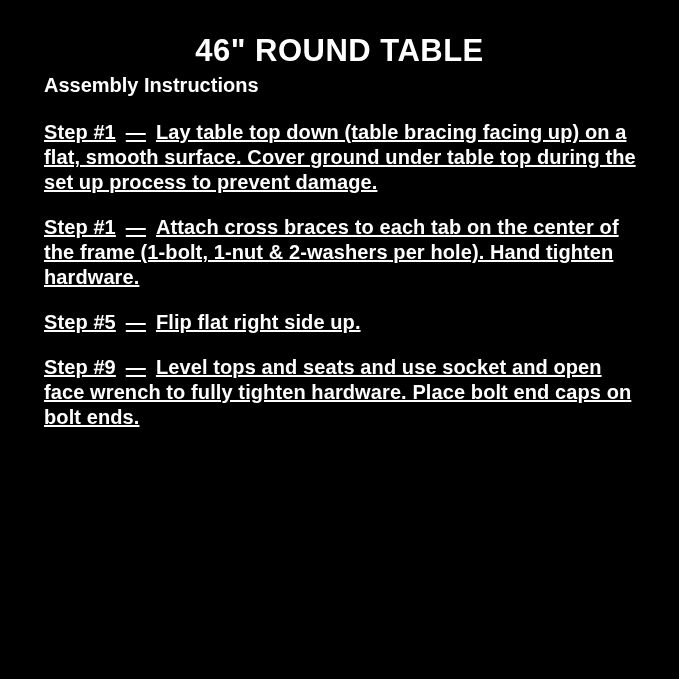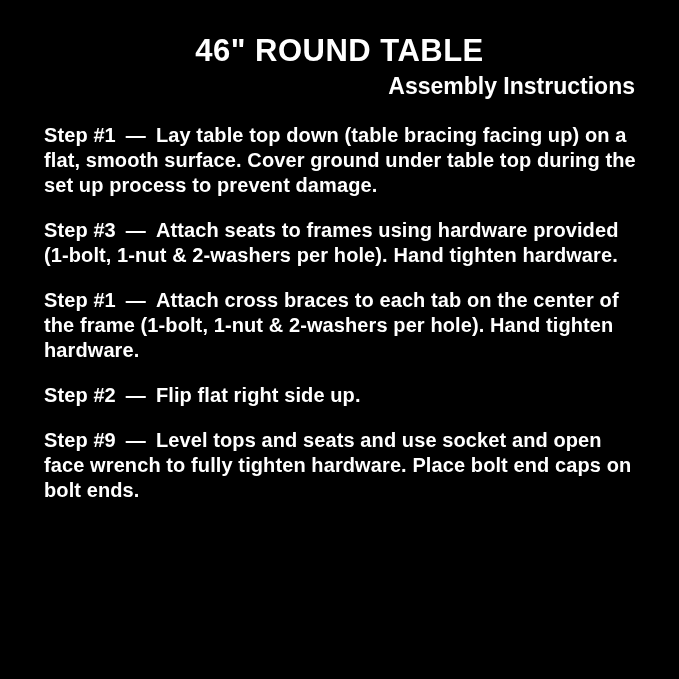--- a/index.html
+++ b/index.html
@@ -20,45 +20,45 @@
     overflow: hidden;
   }
   .title {
     text-align: center;
     font-size: 31px;
     line-height: 1.1;
     letter-spacing: 0.5px;
     margin: 0 8px 6px 0;
   }
   .subtitle {
-    text-align: right;
-    font-size: 23px;
+    text-align: left;
+    font-size: 20px;
     line-height: 1.1;
     margin: 0 8px 24px 0;
   }
   .step {
     font-size: 20px;
     line-height: 25px;
     margin: 0 0 20px 0;
     letter-spacing: 0.1px;
+    text-decoration: underline;
   }
   .step .sep {
     margin: 0 0.5em;
   }
 </style>
 </head>
 <body>
 
 <div class="sheet">
   <h1 class="title">46" ROUND TABLE</h1>
   <h2 class="subtitle">Assembly Instructions</h2>
 
   <p class="step"><span>Step #1</span><span class="sep">—</span><span>Lay table top down (table bracing facing up) on a flat, smooth surface. Cover ground under table top during the set up process to prevent damage.</span></p>
 
 
-  <p class="step"><span>Step #3</span><span class="sep">—</span><span>Attach seats to frames using hardware provided (1-bolt, 1-nut &amp; 2-washers per hole). Hand tighten hardware.</span></p>
 
   <p class="step"><span>Step #1</span><span class="sep">—</span><span>Attach cross braces to each tab on the center of the frame (1-bolt, 1-nut &amp; 2-washers per hole). Hand tighten hardware.</span></p>
 
-  <p class="step"><span>Step #2</span><span class="sep">—</span><span>Flip flat right side up.</span></p>
+  <p class="step"><span>Step #5</span><span class="sep">—</span><span>Flip flat right side up.</span></p>
 
   <p class="step"><span>Step #9</span><span class="sep">—</span><span>Level tops and seats and use socket and open face wrench to fully tighten hardware. Place bolt end caps on bolt ends.</span></p>
 </div>
 
 </body></html>

